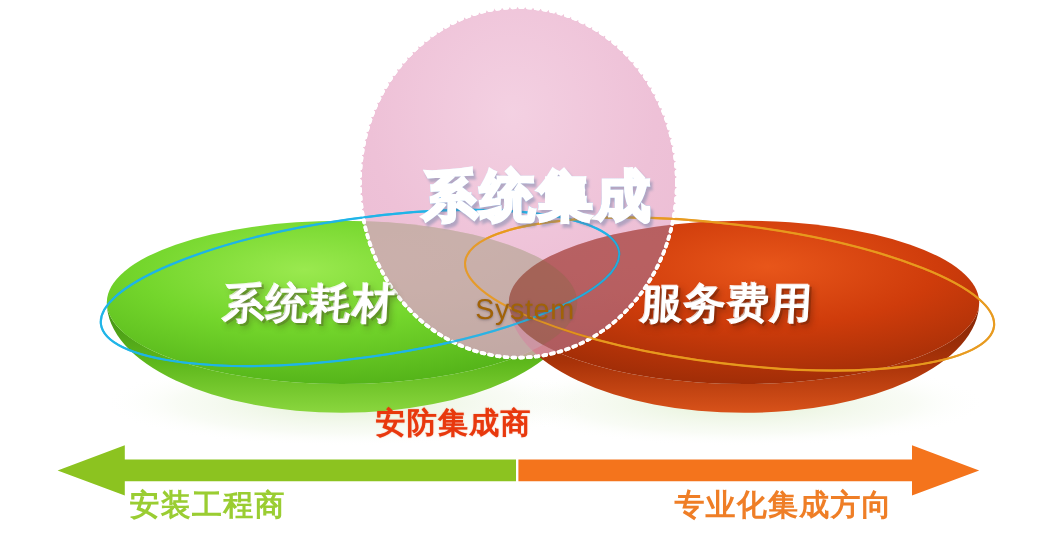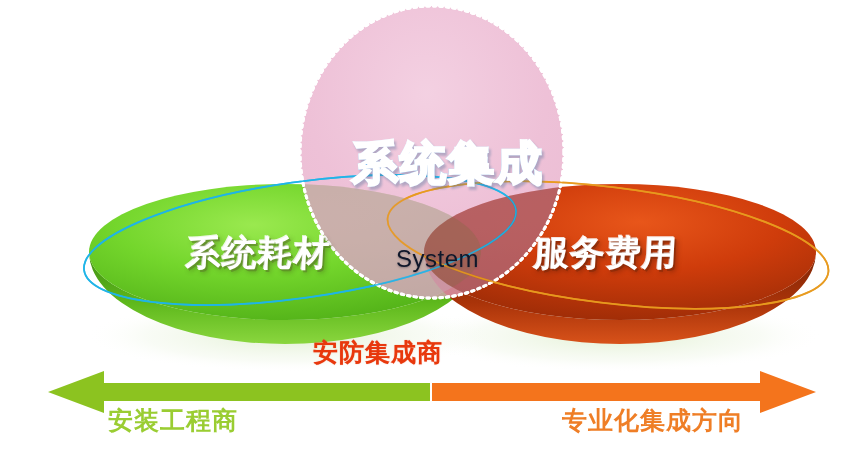--- a/index.html
+++ b/index.html
@@ -84,21 +84,21 @@
     filter: drop-shadow(2px 3px 1px rgba(90,120,160,.40));
     margin-top: 38px;
   }
 
   
   #label-center {
     left: 396px;
     top: 245px;
     font-size: 24px;
     font-weight: normal;
-    color: #0f172a;
+    color: #a16207;
     text-shadow: 0 1px 2px rgba(90,80,90,.55);
     letter-spacing: .5px;
   }
 
   
   #axis-wrap { position: absolute; left: 0; top: 330px; width: 756px; height: 120px; }
 
   #axis-title {
     position: absolute;
     left: 0; right: 0;

